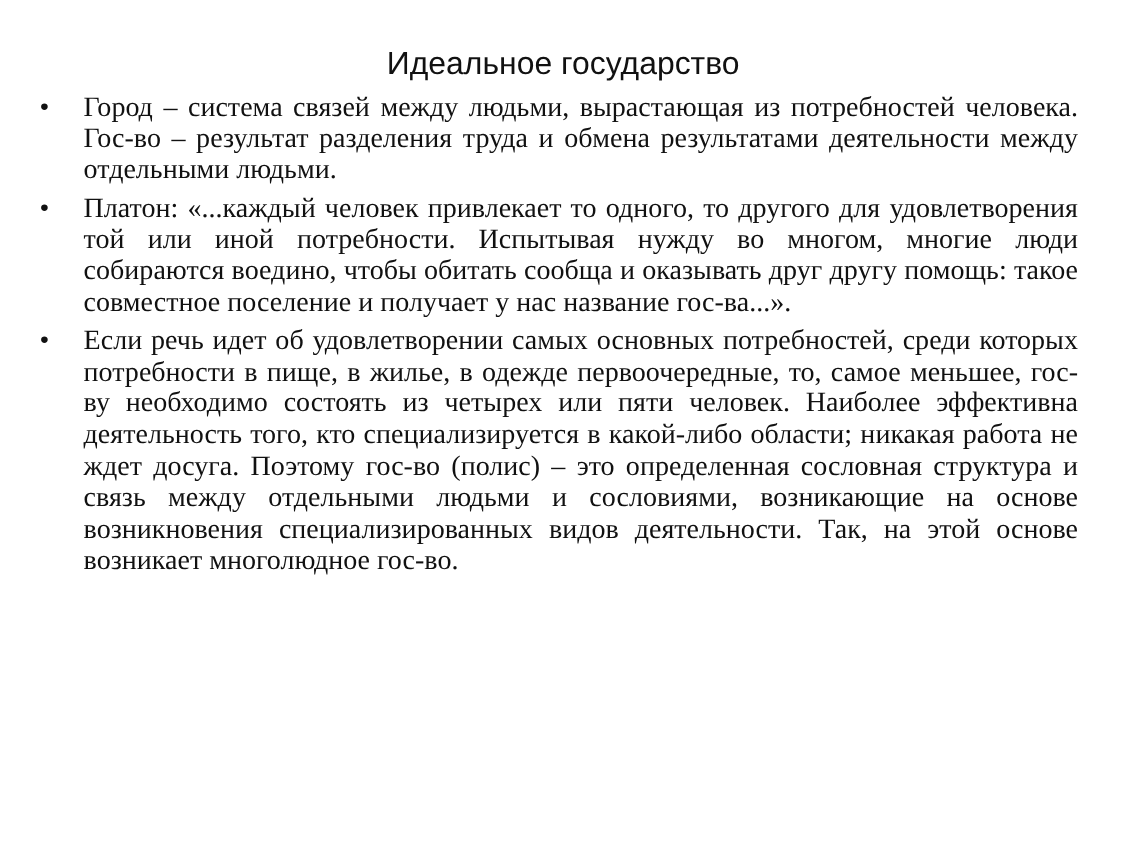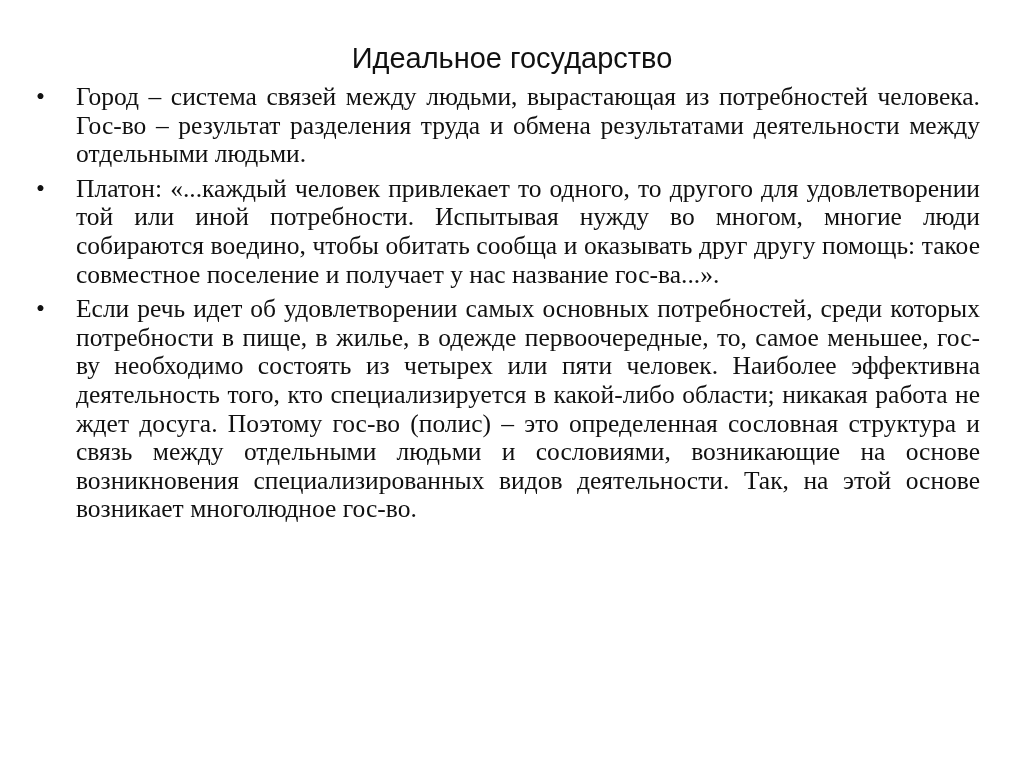--- a/index.html
+++ b/index.html
@@ -69,20 +69,20 @@
 <div class="slide">
   <div class="title">Идеальное государство</div>
 
   <ul class="bullets">
     <li class="bullet-item">
       <span class="bullet-dot">•</span>
       <span>Город – система связей между людьми, вырастающая из потребностей человека. Гос-во – результат разделения труда и обмена результатами деятельности между отдельными людьми.</span>
     </li>
     <li class="bullet-item">
       <span class="bullet-dot">•</span>
-      <span>Платон: «...каждый человек привлекает то одного, то другого для удовлетворении той или иной потребности. Испытывая нужду во многом, многие люди собираются воедино, чтобы обитать сообща и оказывать друг другу помощь: такое совместное поселение и получает у нас название гос-ва...».</span>
+      <span>Платон: «...каждый человек привлекает то одного, то другого для удовлетворения той или иной потребности. Испытывая нужду во многом, многие люди собираются воедино, чтобы обитать сообща и оказывать друг другу помощь: такое совместное поселение и получает у нас название гос-ва...».</span>
     </li>
     <li class="bullet-item">
       <span class="bullet-dot">•</span>
       <span>Если речь идет об удовлетворении самых основных потребностей, среди которых потребности в пище, в жилье, в одежде первоочередные, то, самое меньшее, гос-ву необходимо состоять из четырех или пяти человек. Наиболее эффективна деятельность того, кто специализируется в какой-либо области; никакая работа не ждет досуга. Поэтому гос-во (полис) – это определенная сословная структура и связь между отдельными людьми и сословиями, возникающие на основе возникновения специализированных видов деятельности. Так, на этой основе возникает многолюдное гос-во.</span>
     </li>
   </ul>
 </div>
 
 </body></html>

